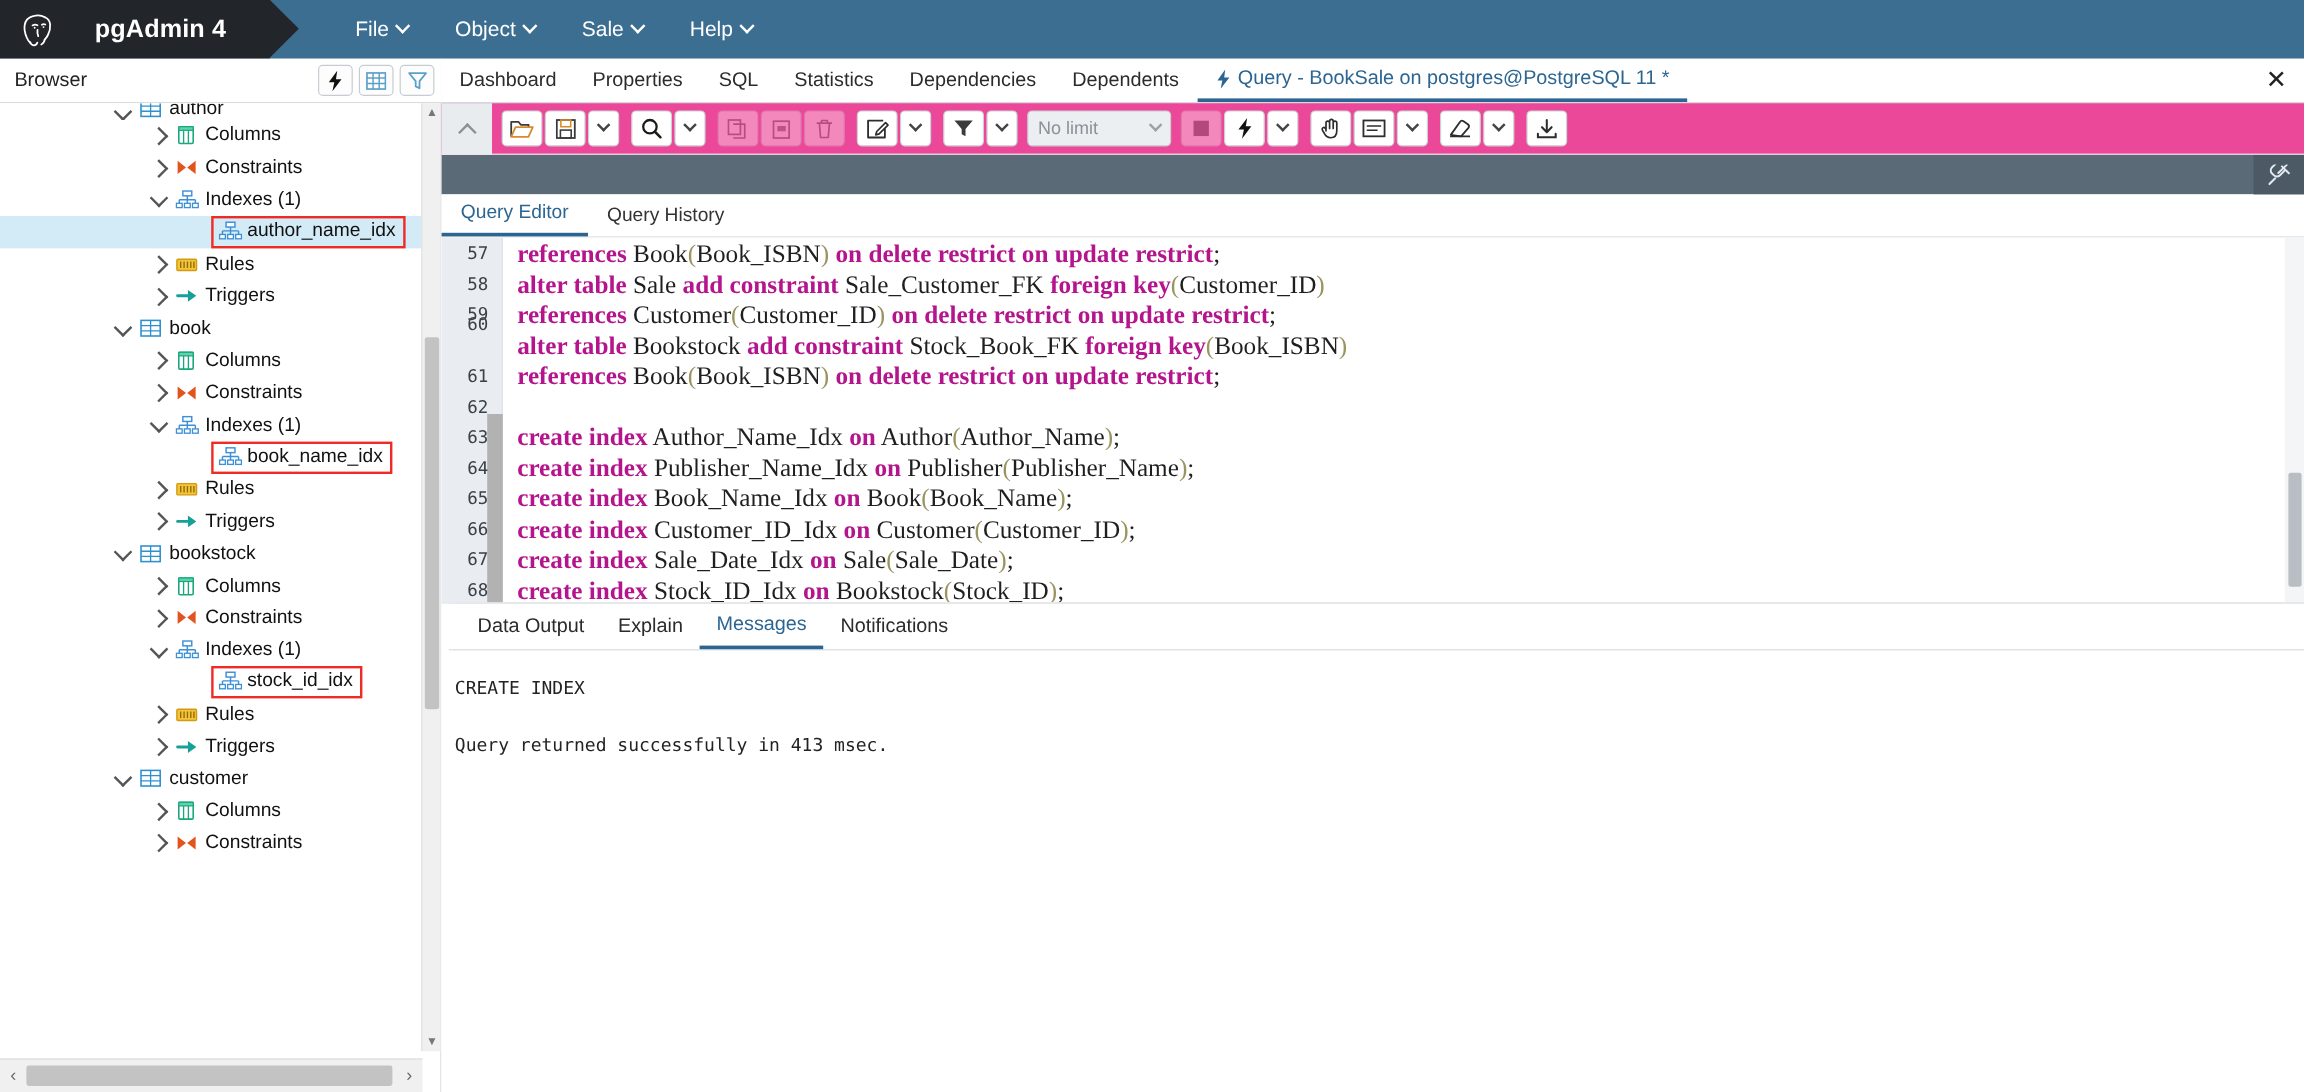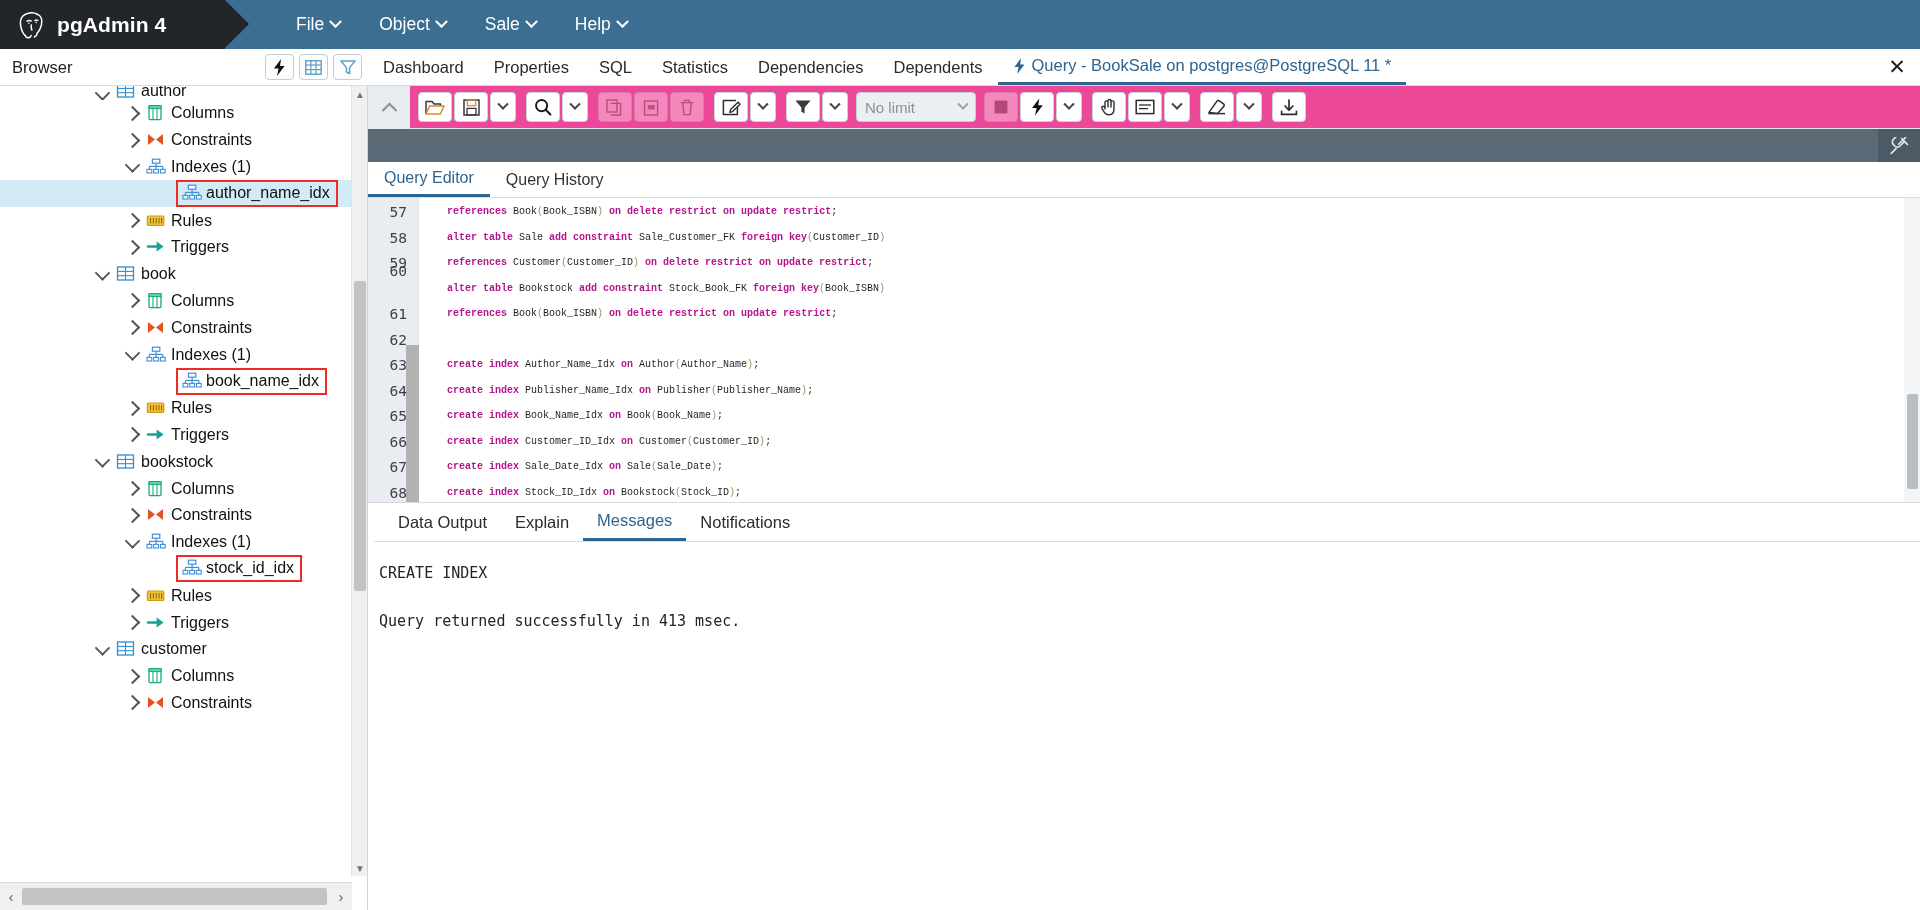--- a/index.html
+++ b/index.html
@@ -17,20 +17,21 @@
     background: #3c6e91;
     display: flex; align-items: center;
   }
   .brand-wrap {
     position: relative;
     height: 49px; width: 225px;
     background: #22252a;
     display: flex; align-items: center;
     padding-left: 14px;
     flex: none;
+    gap: 22px;
   }
   .brand-wrap::after {
     content: "";
     position: absolute; right: -24px; top: 0;
     width: 0; height: 0;
     border-top: 24.5px solid transparent;
     border-bottom: 24.5px solid transparent;
     border-left: 24px solid #22252a;
   }
   .elephant-logo { width: 34px; height: 34px; flex: none; margin-right: 9px; }
@@ -251,22 +252,22 @@
     position: absolute; left: 0; top: 0;
     width: 51px; height: 304px;
     background: #e9edf1; border-right: 1px solid #dde2e7;
   }
   .code-area {
     position: absolute; left: 51px; top: 0; right: 16px; height: 304px;
     padding-top: 1px;
   }
   .cline {
     height: 25.5px; line-height: 25.5px;
-    font-family: Liberation Mono, monospace; font-size: 10px;
-    white-space: pre; color: #1f1f1f; padding-left: 28px;
+    font-family: Liberation Serif, serif; font-size: 21px;
+    white-space: pre; color: #1f1f1f; padding-left: 12px;
   }
   .lnum {
     position: absolute; width: 39px; text-align: right;
     font-family: "DejaVu Sans Mono", monospace; font-size: 14.6px;
     color: #3b4148; height: 25.5px; line-height: 25.5px;
   }
   .kw { color: #b4148c; font-weight: bold; }
   .pn { color: #9a9460; }
   .ed-vscroll {
     position: absolute; right: 0; top: 0; width: 16px; height: 304px;

